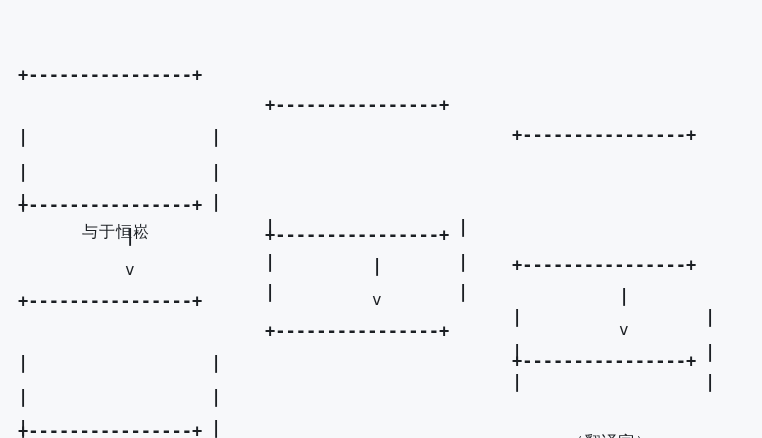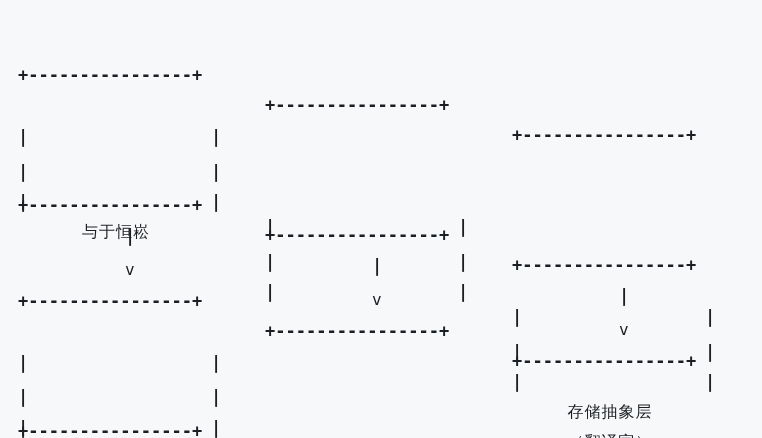--- a/index.html
+++ b/index.html
@@ -147,21 +147,20 @@
       <span class="pipe pipe-l">|</span>
       <span class="box-text">与于恒崧</span>
       <span class="pipe pipe-r">|</span>
     </span>
     <span class="col col-1 box-line">
       <span class="pipe pipe-l">|</span>
       <span class="pipe pipe-r">|</span>
     </span>
     <span class="col col-2 box-line">
       <span class="pipe pipe-l">|</span>
-      <span class="box-text">存储抽象层</span>
       <span class="pipe pipe-r">|</span>
     </span>
 
     
     
     
   </div>
 
   <div class="ascii-row" style="top:127px;">
     <span class="col col-0 box-line">

